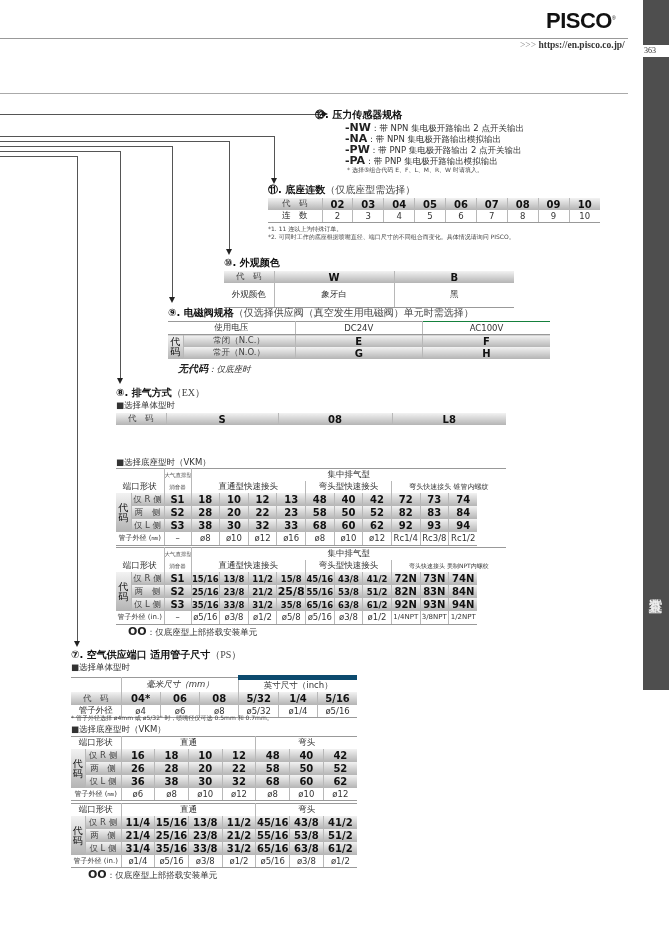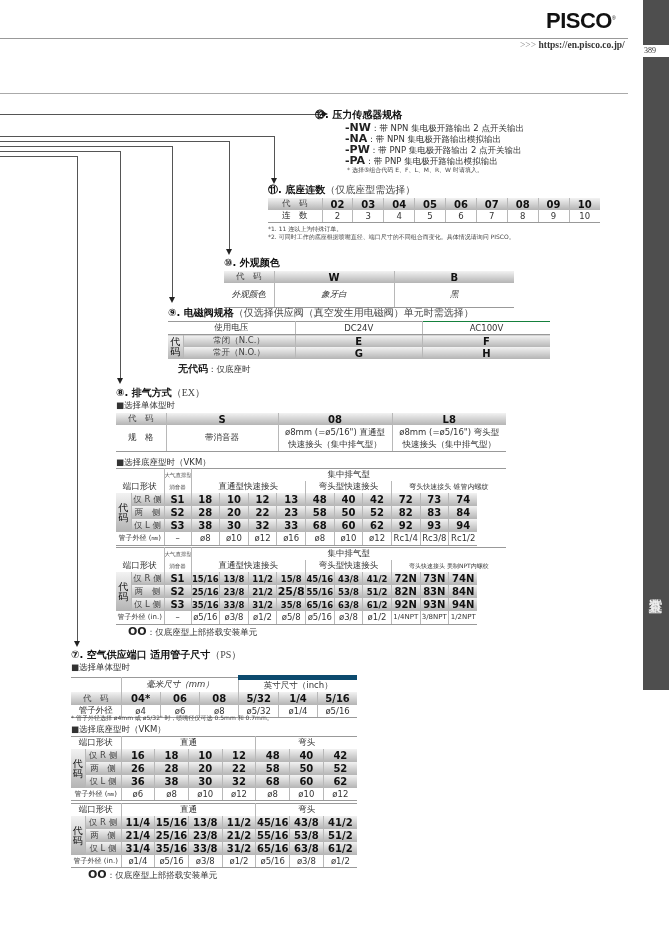--- a/index.html
+++ b/index.html
@@ -41,21 +41,21 @@
 </style>
 </head>
 <body>
 
 <div class="abs logo"><span>PISCO</span><sup>®</sup></div>
 <div class="abs hr-top"></div>
 <div class="abs url"><span style="color:#888">&gt;&gt;&gt;</span> <b>https://en.pisco.co.jp/</b></div>
 <div class="abs hr-2"></div>
 
 <div class="abs sidebar"></div>
-<div class="abs page-num">389</div>
+<div class="abs page-num">363</div>
 <div class="abs side-label">真空装置</div>
 
 <div>
   <div class="abs hl" style="left:0;top:114px;width:322px;"></div>
   <div class="abs arrow-right" style="left:322px;top:111px;"></div>
 
   <div class="abs hl" style="left:0;top:136px;width:275px;"></div>
   <div class="abs vl" style="left:274px;top:136px;height:44px;"></div>
   <div class="abs arrow-down" style="left:271px;top:178px;"></div>
 
@@ -130,21 +130,21 @@
         <col style="width:50px">
         <col>
         <col>
       </colgroup>
     <tbody>
         <tr class="grad" style="height:12px;">
       <td class="lbl">代　码</td>
       <td>W</td>
           <td>B</td>
     </tr>
-    <tr class="bb" style="height:24px;font-style:italic;">
+    <tr class="bb" style="height:24px;">
       <td>外观颜色</td>
       <td>象牙白</td>
           <td>黑</td>
     </tr>
   </tbody>
     </table>
 </div>
 
 <div>
   <div class="abs sec-title" style="left:168px;top:306px;"><span>⑨. 电磁阀规格</span><span class="sub">（仅选择供应阀（真空发生用电磁阀）单元时需选择）</span></div>
@@ -167,45 +167,39 @@
       <td>E</td>
           <td>F</td>
     </tr>
     <tr class="grad" style="height:12px;">
       <td class="lbl">常开（N.O.）</td>
       <td>G</td>
           <td>H</td>
     </tr>
   </tbody>
     </table>
-  <div class="abs code-item" style="left:178px;top:362px;"><b style="font-size:10px;">无代码</b><span>：仅底座时</span></div>
+  <div class="abs code-item" style="left:178px;top:362px;font-style:italic;"><b style="font-size:10px;">无代码</b><span>：仅底座时</span></div>
 </div>
 
 <div>
   <div class="abs sec-title" style="left:116px;top:386px;"><span>⑧. 排气方式</span><span class="sub">（EX）</span></div>
   <div class="abs subhead" style="left:116px;top:400px;">■选择单体型时</div>
   <table style="left:116px;top:413px;width:390px;">
     <colgroup>
         <col style="width:50px">
         <col style="width:112px">
         <col>
         <col>
       </colgroup>
     <tbody>
         <tr class="grad" style="height:12px;">
       <td class="lbl">代　码</td>
       <td>S</td>
           <td>08</td>
           <td>L8</td>
-    </tr>
-    <tr class="bb" style="height:26px;">
-      <td>规　格</td>
-      <td>带消音器</td>
-      <td style="line-height:12px;"><span>ø8mm (=ø5/16") 直通型</span><br><span>快速接头（集中排气型）</span></td>
-      <td style="line-height:12px;"><span>ø8mm (=ø5/16") 弯头型</span><br><span>快速接头（集中排气型）</span></td>
     </tr>
   </tbody>
     </table>
   <div class="abs subhead" style="left:116px;top:457px;">■选择底座型时（VKM）</div>
 
   <table style="left:116px;top:468px;width:390px;">
     <colgroup>
         <col style="width:15px">
         <col style="width:33px">
         <col style="width:27px">

